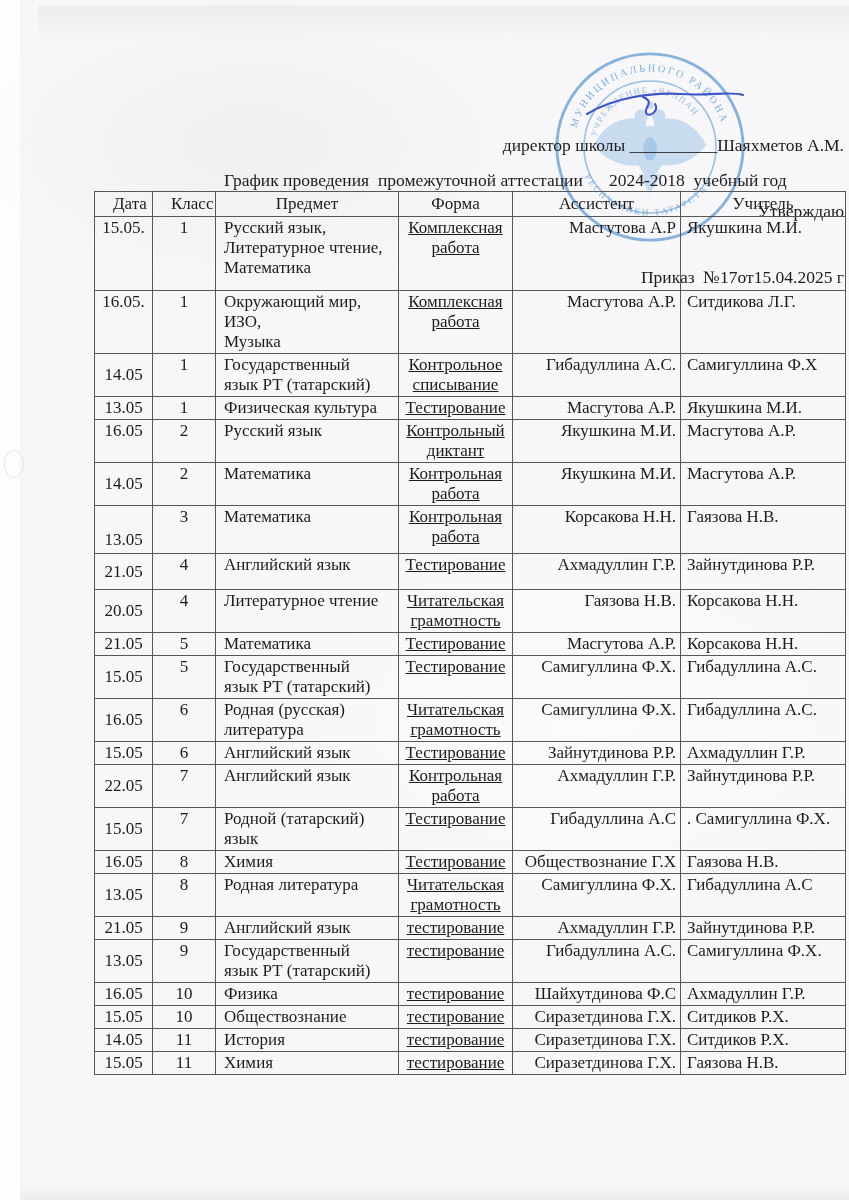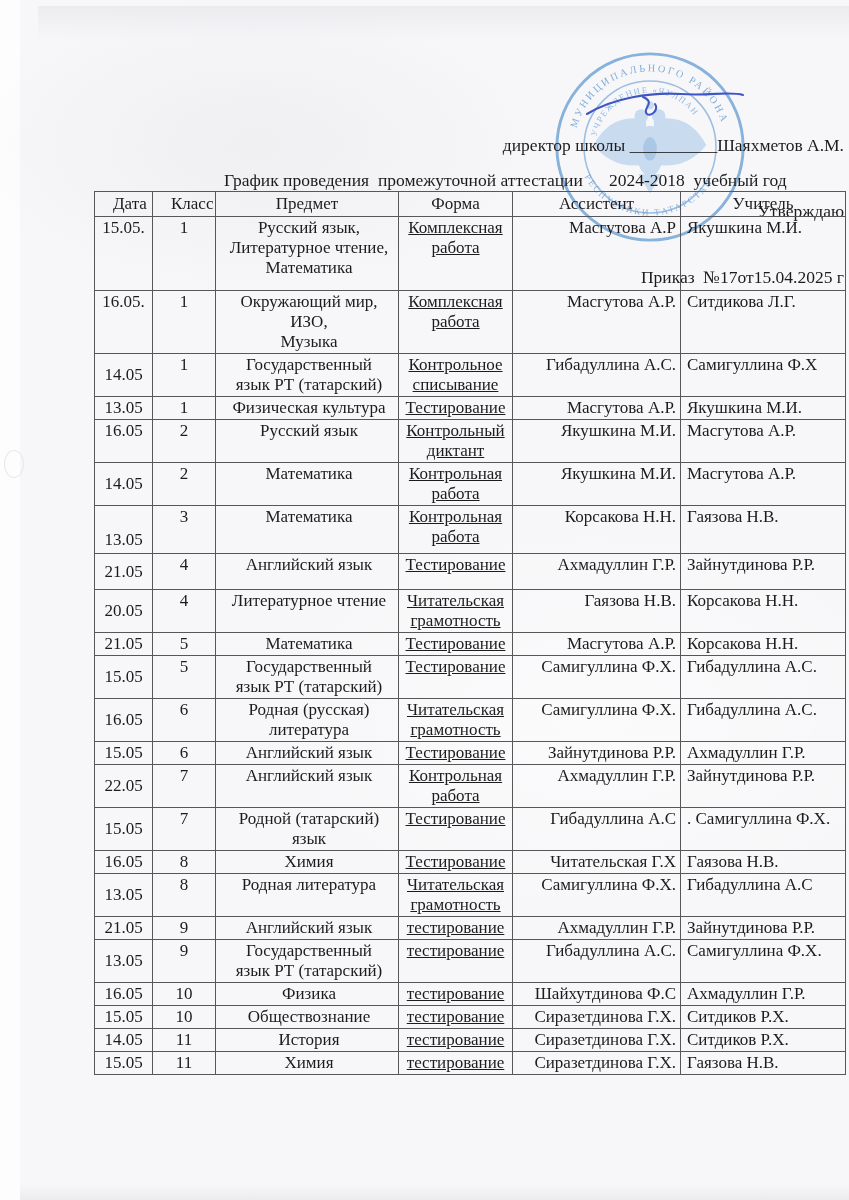--- a/index.html
+++ b/index.html
@@ -42,21 +42,21 @@
   .schedule col:nth-child(1){width:58px;}
   .schedule col:nth-child(2){width:63px;}
   .schedule col:nth-child(3){width:183px;}
   .schedule col:nth-child(4){width:114px;}
   .schedule col:nth-child(5){width:168px;}
   .schedule col:nth-child(6){width:165px;}
   .schedule th,.schedule td{border:1px solid #57575a;padding:1px 4px;}
   .schedule th{font-weight:normal;text-align:center;padding:2px 18px;}
   td.c-date{text-align:center;vertical-align:middle;}
   td.c-grade{text-align:center;vertical-align:top;}
-  td.c-subject{text-align:center;padding-left:8px;vertical-align:top;white-space:pre-line;}
+  td.c-subject{text-align:left;padding-left:8px;vertical-align:top;white-space:pre-line;}
   td.c-form{text-align:center;vertical-align:top;text-decoration:underline;}
   td.c-assistant{text-align:right;vertical-align:top;}
   td.c-teacher{text-align:left;padding-left:6px;vertical-align:top;}
   tr.dv-t td.c-date{vertical-align:top;}
   tr.dv-b td.c-date{vertical-align:bottom;padding-bottom:3px;}
 </style>
 </head>
 <body>
 
 <div class="edge-left"></div>
@@ -255,21 +255,21 @@
 язык</td>
         <td class="c-form">Тестирование</td>
         <td class="c-assistant">Гибадуллина А.С</td>
         <td class="c-teacher">. Самигуллина Ф.Х.</td>
       </tr>
       <tr>
         <td class="c-date">16.05</td>
         <td class="c-grade">8</td>
         <td class="c-subject">Химия</td>
         <td class="c-form">Тестирование</td>
-        <td class="c-assistant">Читательская Г.Х</td>
+        <td class="c-assistant">Обществознание Г.Х</td>
         <td class="c-teacher">Гаязова Н.В.</td>
       </tr>
       <tr>
         <td class="c-date">13.05</td>
         <td class="c-grade">8</td>
         <td class="c-subject">Родная литература</td>
         <td class="c-form">Читательская грамотность</td>
         <td class="c-assistant">Самигуллина Ф.Х.</td>
         <td class="c-teacher">Гибадуллина А.С</td>
       </tr>

